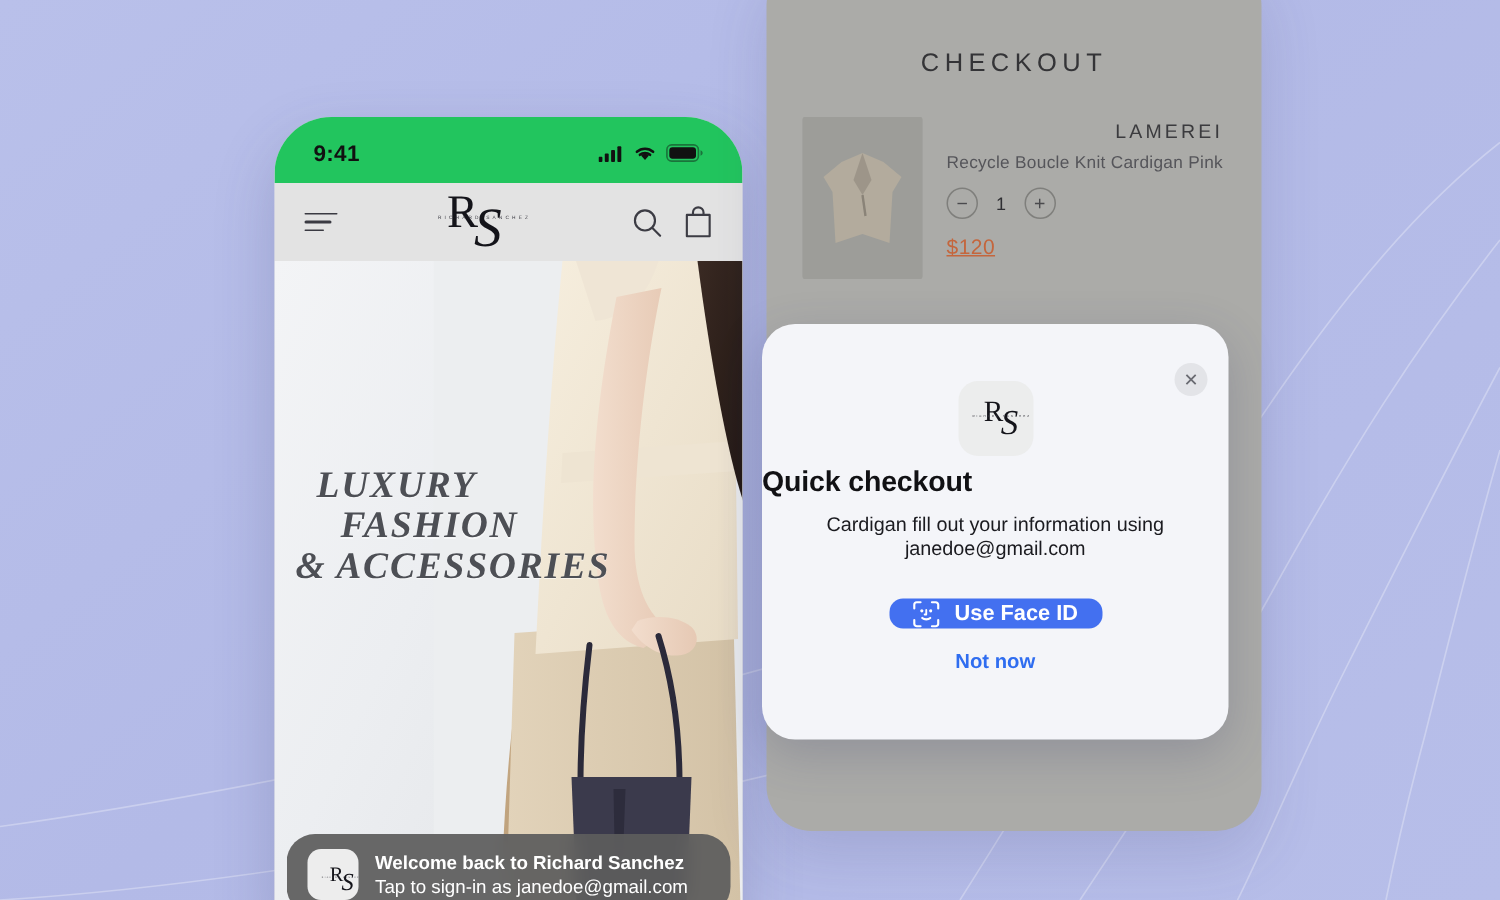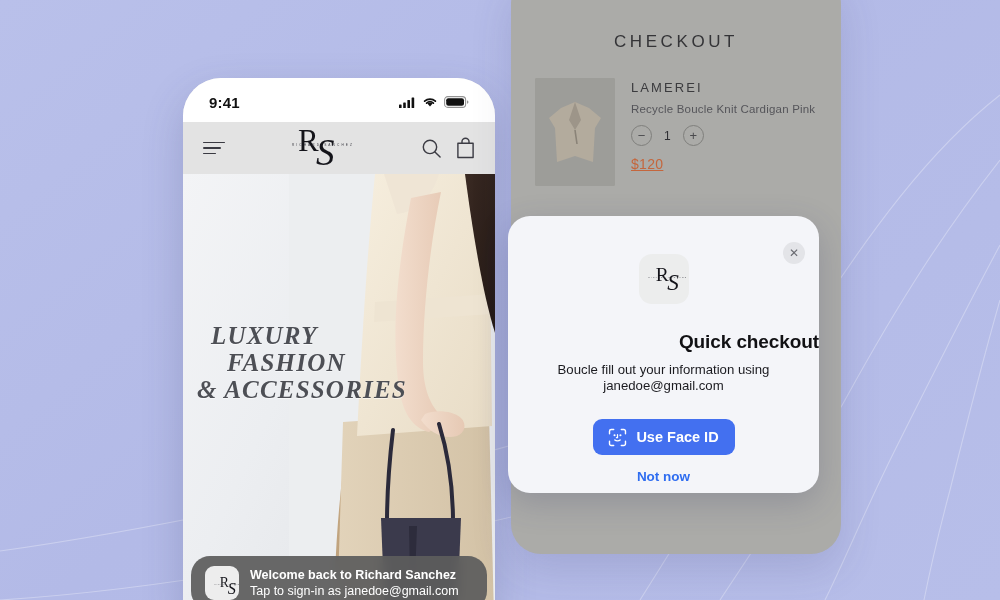--- a/index.html
+++ b/index.html
@@ -24,21 +24,21 @@
     width: 312px; height: 540px;
     background: #e3e3e3;
     border-radius: 38px 38px 0 0;
     overflow: hidden;
     box-shadow: 0 16px 40px rgba(60,65,110,.22);
   }
   .statusbar {
     height: 44px;
     display: flex; align-items: center; justify-content: space-between;
     padding: 4px 26px 0 26px;
-    background: #ffffff;
+    background: #22c55e;
   }
   .status-time {
     font-size: 15px; font-weight: bold; color: #111;
     letter-spacing: .2px;
   }
   .status-icons { display: flex; align-items: center; gap: 6px; }
   .phone-nav {
     height: 52px;
     display: flex; align-items: center; justify-content: space-between;
     padding: 0 20px;
@@ -77,21 +77,21 @@
   
   .hero {
     position: relative;
     height: 444px;
     background: linear-gradient(115deg, #f3f4f6 0%, #eceef1 38%, #e7e9ec 60%, #ebedef 100%);
     overflow: hidden;
   }
   .hero-person { position: absolute; right: -4px; top: 0; width: 210px; height: 444px; }
   .hero-text {
     position: absolute;
-    left: 14px; top: 148px;
+    left: 14px; top: 136px;
     width: 290px;
     font-family: "Liberation Serif", serif;
     font-style: italic; font-weight: bold;
     font-size: 25px; line-height: 1.08;
     letter-spacing: 1.2px;
     color: #4d4f55;
     text-shadow: 0 1px 0 rgba(255,255,255,.55);
   }
   .hero-text .l1 { display:block; padding-left: 14px; }
   .hero-text .l2 { display:block; padding-left: 30px; }
@@ -135,21 +135,21 @@
   }
   .co-item {
     margin: 26px 0 0 24px;
     display: flex; gap: 16px;
   }
   .co-thumb {
     width: 80px; height: 108px; flex: none;
     background: #9b9b97; border-radius: 2px;
     position: relative; overflow: hidden;
   }
-  .co-brand { font-size: 13px; letter-spacing: 2.1px; color: #3b3b3e; margin-top: 2px; }
+  .co-brand { font-size: 13px; letter-spacing: 2.1px; color: #3b3b3e; margin-top: 2px; text-align: right; }
   .co-desc { font-size: 11.5px; color: #55555a; margin-top: 8px; letter-spacing: .2px; }
   .qty { display: flex; align-items: center; gap: 12px; margin-top: 10px; }
   .qty-btn {
     width: 21px; height: 21px; border-radius: 50%;
     border: 1px solid #7f7f7c;
     display: flex; align-items: center; justify-content: center;
     color: #4a4a4d; font-size: 13px; line-height: 1;
     background: transparent;
   }
   .qty-val { font-size: 12px; color: #2f2f33; }
@@ -178,31 +178,31 @@
     cursor: pointer;
   }
   .modal-appicon {
     width: 50px; height: 50px; margin: 38px auto 0 auto;
     background: #eceded; border-radius: 13px;
     display: flex; align-items: center; justify-content: center;
     overflow: hidden;
   }
   .modal-appicon .logo-mark { transform: scale(.63); }
   .modal-h1 {
-    text-align: right; margin-top: 27px;
+    text-align: left; margin-top: 7px;
     font-size: 19px; font-weight: bold; color: #111114;
     letter-spacing: -.1px;
   }
   .modal-p {
     text-align: center; margin-top: 9px;
     font-size: 13.2px; line-height: 1.18; color: #1b1b20;
   }
   .faceid-btn {
     display: flex; align-items: center; justify-content: center; gap: 9px;
-    width: 142px; height: 36px; margin: 26px auto 0 auto;
+    width: 142px; height: 20px; margin: 26px auto 0 auto;
     background: #4370f0; border: none; border-radius: 9px;
     color: #fff; font-size: 14.5px; font-weight: bold;
     cursor: pointer;
   }
   .notnow {
     display: block; width: 100%; margin-top: 14px;
     text-align: center; background: none; border: none;
     color: #2f6df0; font-size: 13.5px; font-weight: bold;
     cursor: pointer;
   }
@@ -375,21 +375,21 @@
     <div class="modal-appicon">
       <div class="logo-mark">
         <span class="lg-r">R</span>
         <span class="lg-s">S</span>
         <span class="lg-sub">RICHARD SANCHEZ</span>
       </div>
     </div>
 
     <div class="modal-h1">Quick checkout</div>
     <div class="modal-p">
-      <span>Boucle fill out your information using</span><br>
+      <span>Cardigan fill out your information using</span><br>
       <span>janedoe@gmail.com</span>
     </div>
 
     <button class="faceid-btn">
       <svg width="19" height="19" viewBox="0 0 20 20">
         <g fill="none" stroke="#fff" stroke-width="1.5" stroke-linecap="round">
           <path d="M1.6 6 V3.4 A1.8 1.8 0 0 1 3.4 1.6 H6"></path>
           <path d="M14 1.6 H16.6 A1.8 1.8 0 0 1 18.4 3.4 V6"></path>
           <path d="M18.4 14 V16.6 A1.8 1.8 0 0 1 16.6 18.4 H14"></path>
           <path d="M6 18.4 H3.4 A1.8 1.8 0 0 1 1.6 16.6 V14"></path>

